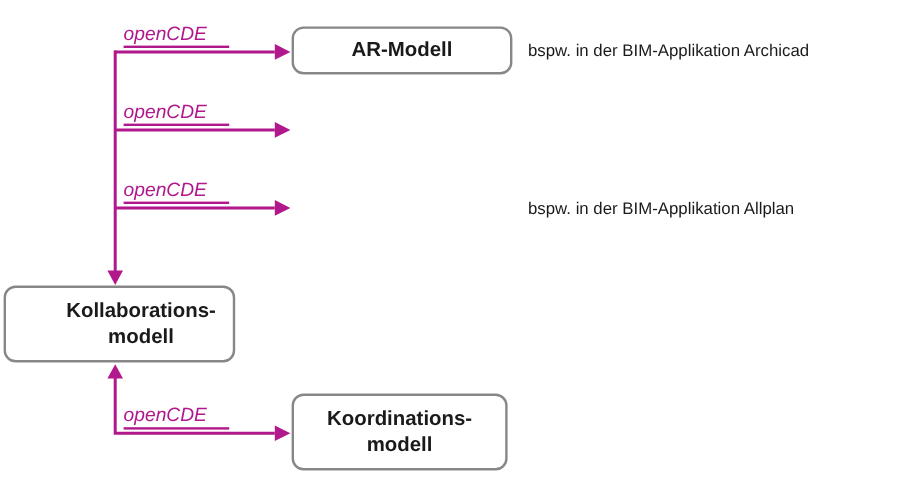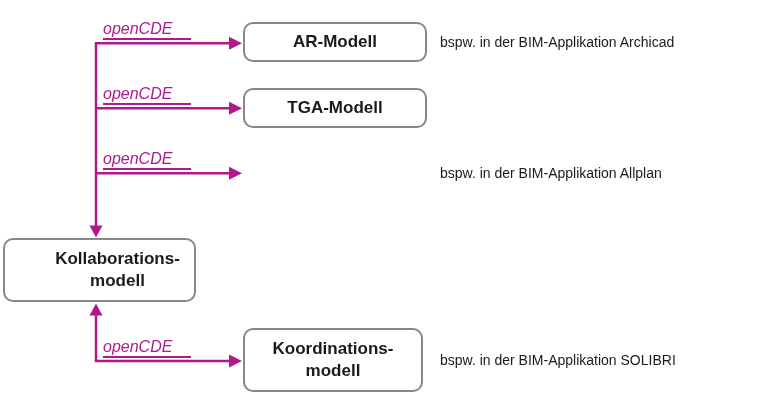--- a/index.html
+++ b/index.html
@@ -104,23 +104,21 @@
     <polygon class="fill" points="96,303.5 89.5,315.5 102.5,315.5"></polygon>
     <polygon class="fill" points="242,361 229,354.5 229,367.5"></polygon>
   </svg>
 
   <span class="cde-label cde-1">openCDE</span>
   <span class="cde-label cde-2">openCDE</span>
   <span class="cde-label cde-3">openCDE</span>
   <span class="cde-label cde-4">openCDE</span>
 
   <div class="node node-ar">AR-Modell</div>
-  <div class="node node-tga">TGA-Modell</div>
   <div class="node node-hub">Kollaborations-
 modell</div>
   <div class="node node-koord">Koordinations-
 modell</div>
 
   <div class="note note-1">bspw. in der BIM-Applikation Archicad</div>
   <div class="note note-3">bspw. in der BIM-Applikation Allplan</div>
-  <div class="note note-4">bspw. in der BIM-Applikation SOLIBRI</div>
 
 </div>
 
 </body></html>

